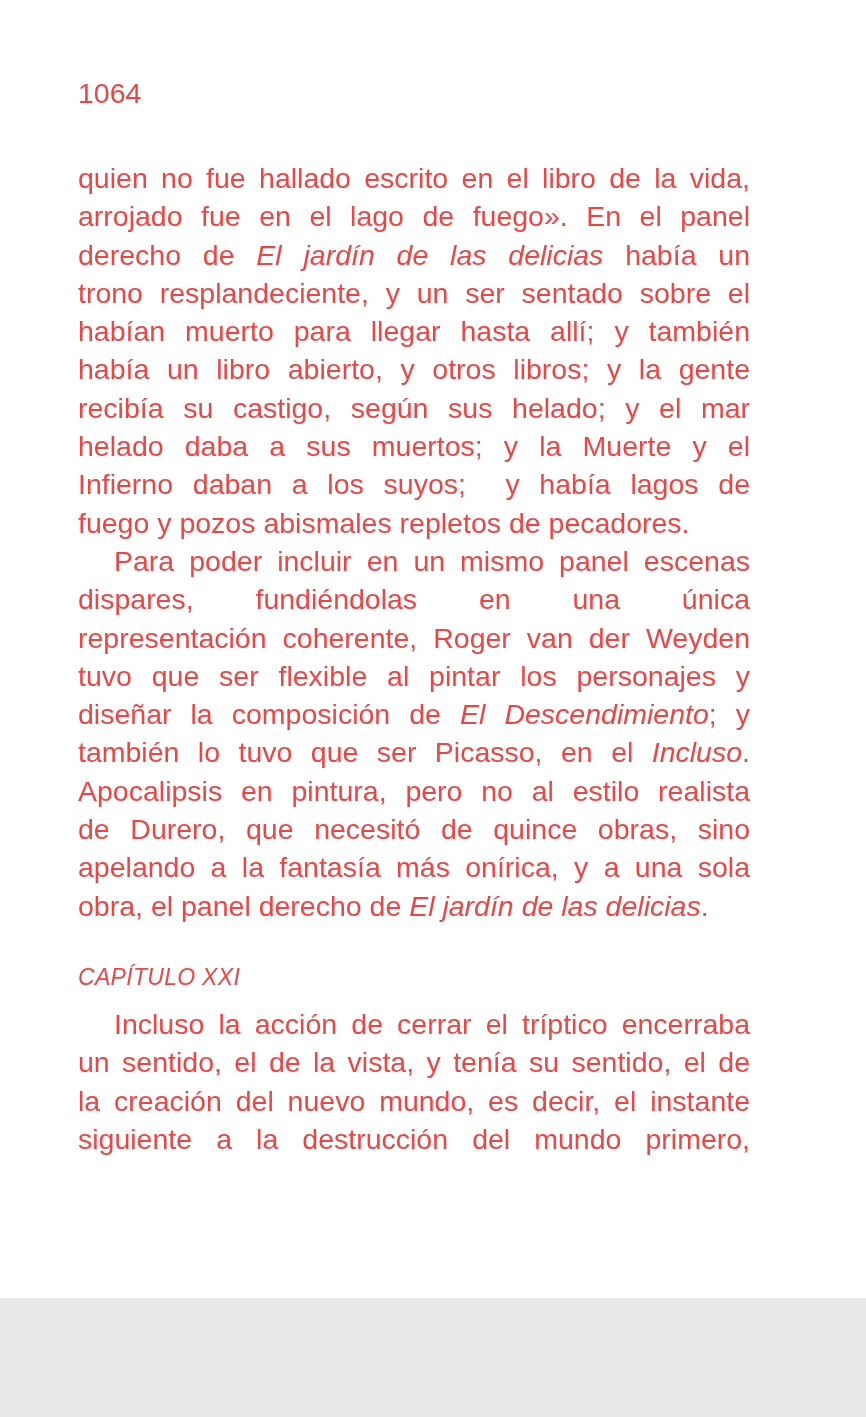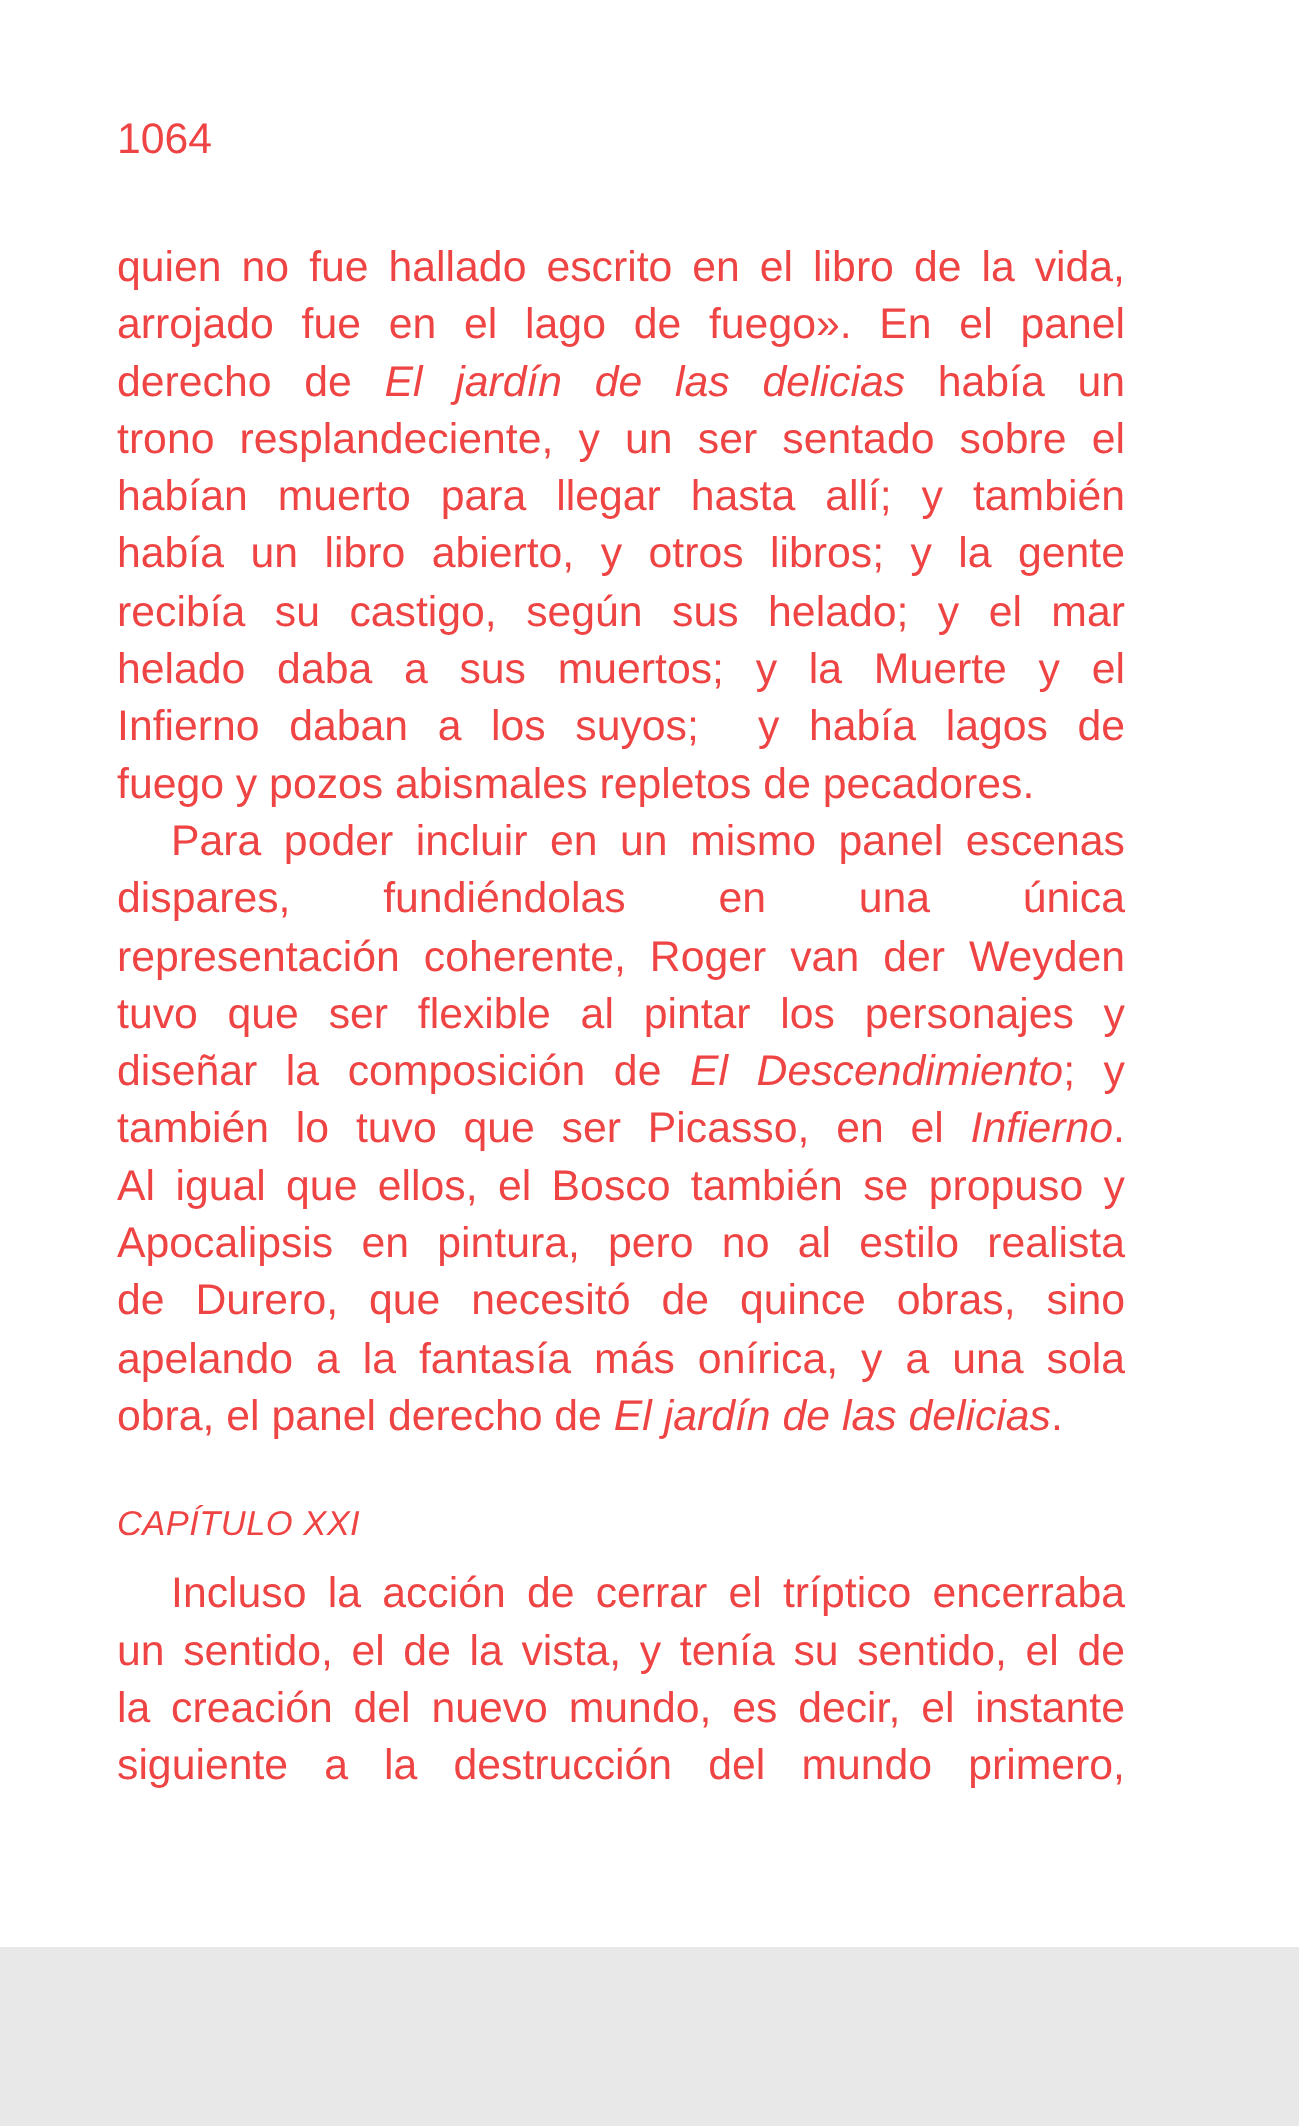--- a/index.html
+++ b/index.html
@@ -66,22 +66,21 @@
         <div class="jline"><span>Infierno daban a los suyos; &nbsp;y había lagos de</span></div>
         <div class="jline final"><span>fuego y pozos abismales repletos de pecadores.</span></div>
       </div>
 
     <div class="para indented">
         <div class="jline"><span>Para poder incluir en un mismo panel escenas</span></div>
         <div class="jline"><span>dispares, fundiéndolas en una única</span></div>
         <div class="jline"><span>representación coherente, Roger van der Weyden</span></div>
         <div class="jline"><span>tuvo que ser flexible al pintar los personajes y</span></div>
         <div class="jline"><span>diseñar la composición de </span><em>El Descendimiento</em><span>; y</span></div>
-        <div class="jline"><span>también lo tuvo que ser Picasso, en el </span><em>Infierno</em><span>.</span></div>
-        <div class="jline"><span>Al igual que ellos, el Bosco también se propuso y</span></div>
+        <div class="jline"><span>también lo tuvo que ser Picasso, en el </span><em>Incluso</em><span>.</span></div>
         <div class="jline"><span>Apocalipsis en pintura, pero no al estilo realista</span></div>
         <div class="jline"><span>de Durero, que necesitó de quince obras, sino</span></div>
         <div class="jline"><span>apelando a la fantasía más onírica, y a una sola</span></div>
         <div class="jline final"><span>obra, el panel derecho de </span><em>El jardín de las delicias</em><span>.</span></div>
       </div>
 
     <h2 class="chapter-heading">CAPÍTULO XXI</h2>
 
     <div class="para after-heading indented">
         <div class="jline"><span>Incluso la acción de cerrar el tríptico encerraba</span></div>

